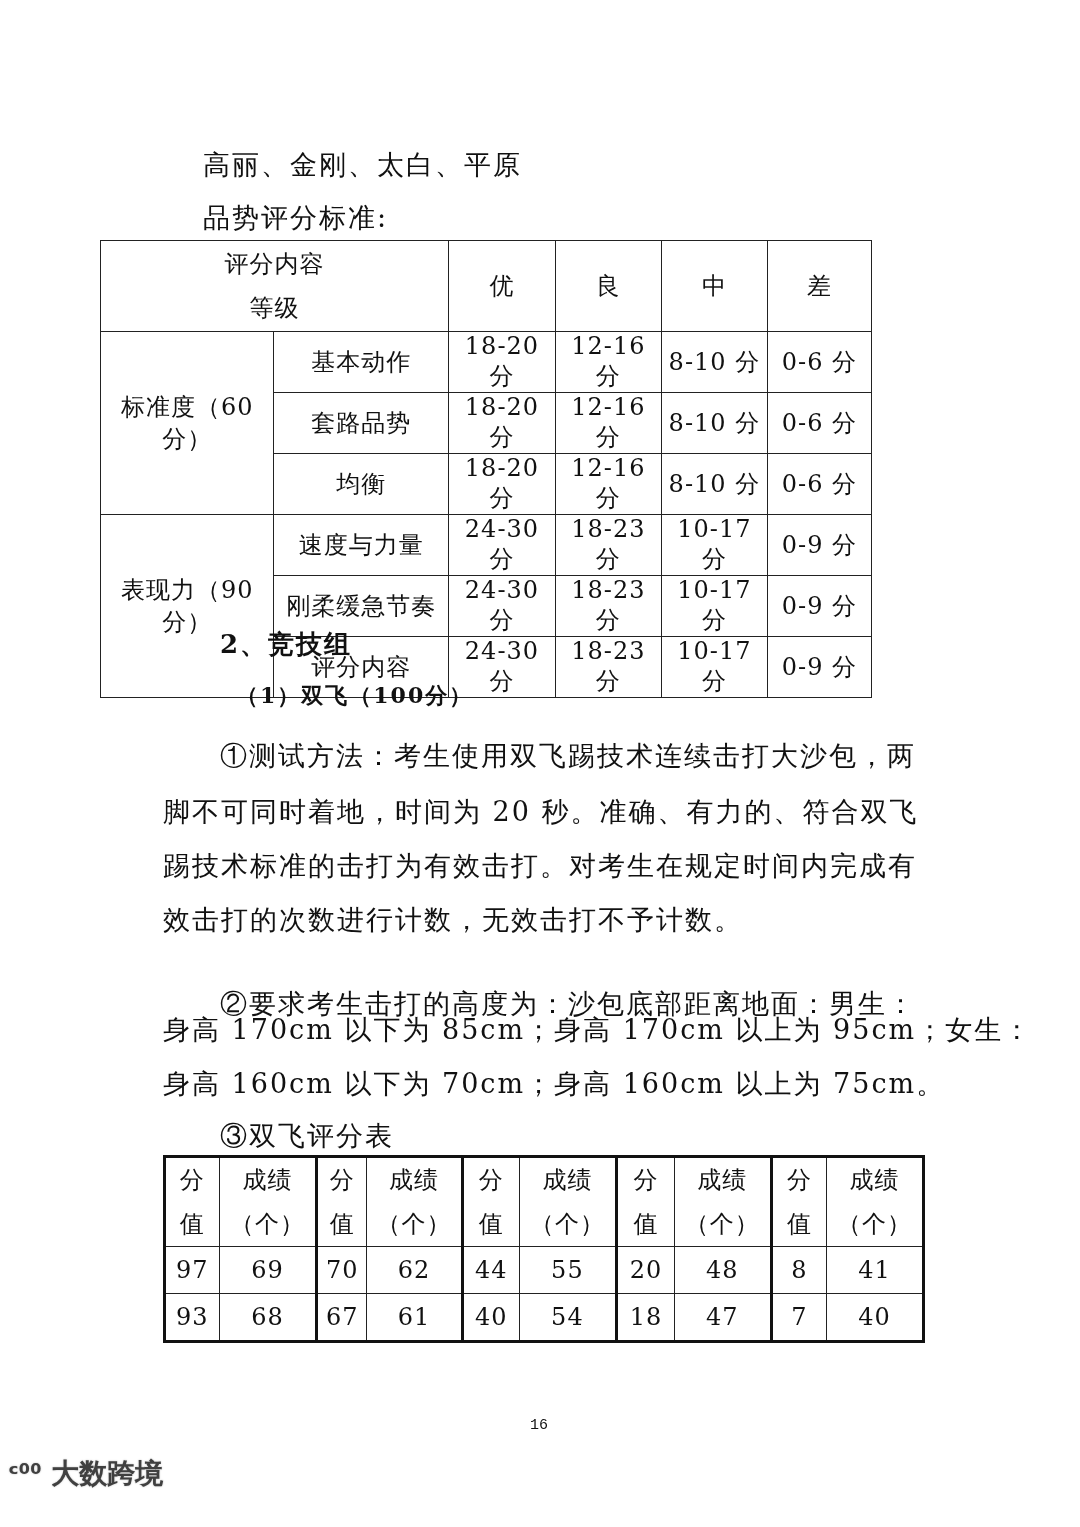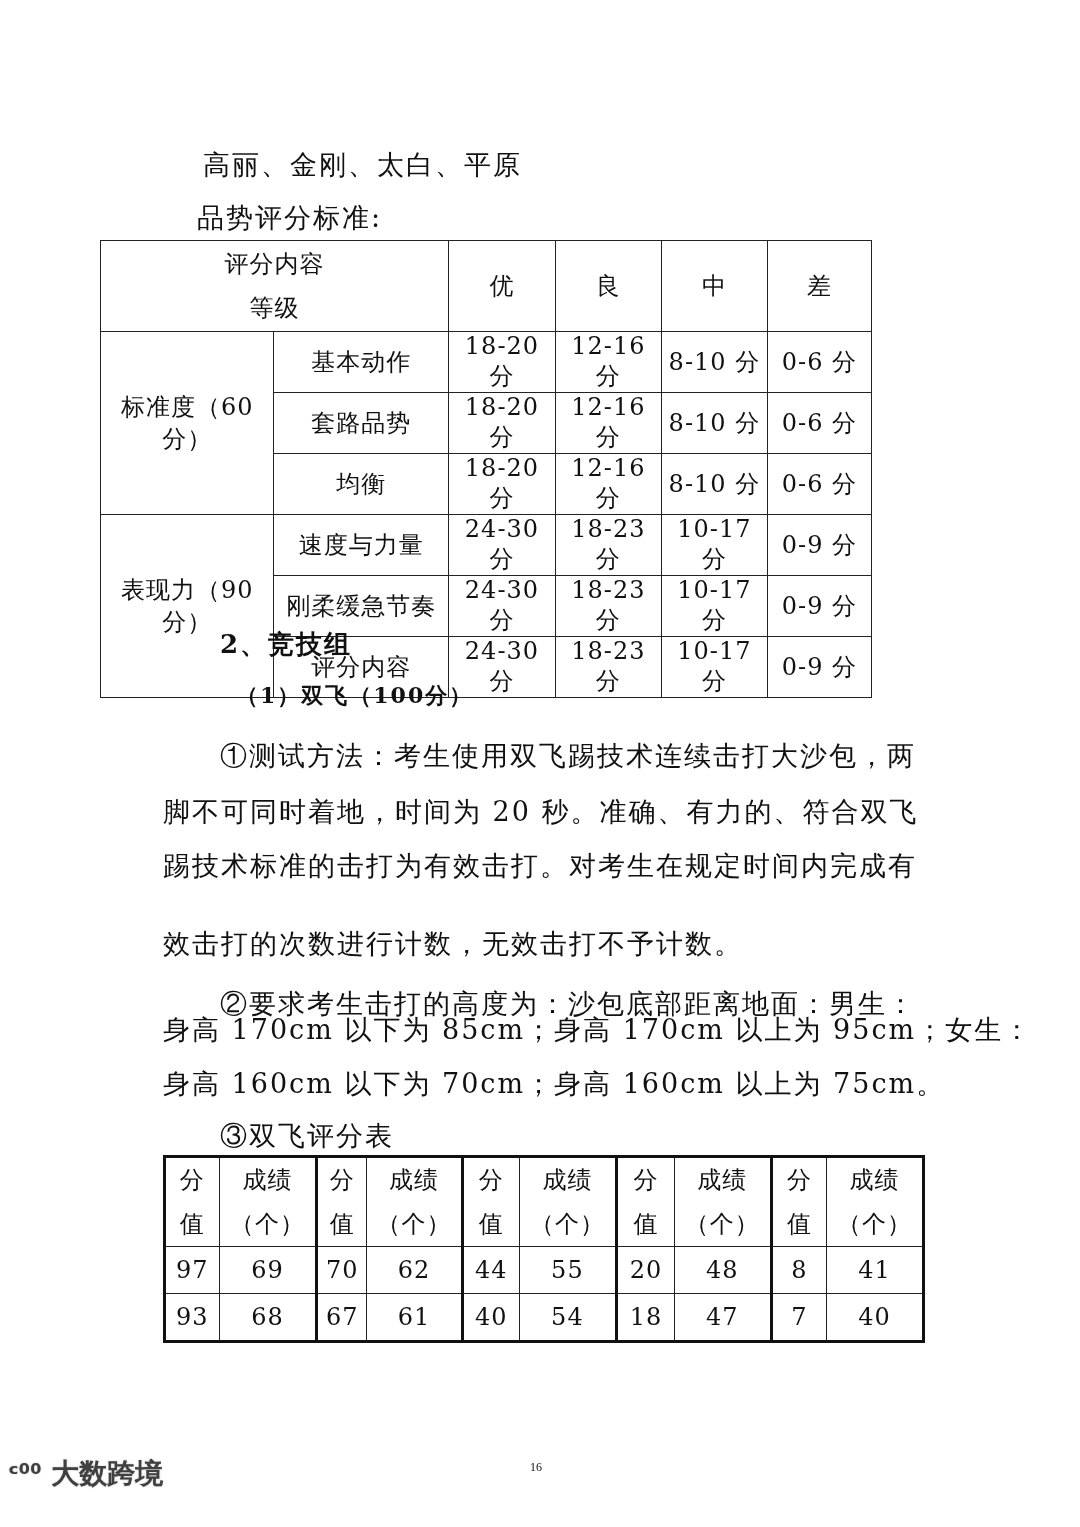--- a/index.html
+++ b/index.html
@@ -13,31 +13,31 @@
   #t1 { left: 100px; top: 240px; width: 772px; }
   #t1 td { height: 45px; }
   #t1 .hdr td { height: 90px; }
   #t2 { left: 163px; top: 1155px; width: 762px; border: 3px solid #111; }
   #t2 td { height: 46px; font-size: 24px; }
   #t2 .hdr td { height: 44px; }
   #t2 td.grp { border-right: 3px solid #111; }
   #t2 tr.hdr2 td { border-top: none; }
   #t2 tr.hdr1 td { border-bottom: none; }
   #t2 tr.hdr2 td { border-bottom: 1.5px solid #222; }
-  .pagenum { position: absolute; left: 530px; top: 1460px; font-size: 12px;
-             font-family: Liberation Serif, serif; }
+  .pagenum { position: absolute; left: 530px; top: 1417px; font-size: 15px;
+             font-family: Liberation Mono, monospace; }
   .watermark { position: absolute; left: 8px; top: 1455px; font-size: 28px;
                color: #404040; font-family: "DejaVu Sans", sans-serif; font-weight: bold;
                text-shadow: 0 0 2px #bbb; }
 </style>
 </head>
 <body>
 
 <div class="line" style="left:203px; top:147px;">高丽、金刚、太白、平原</div>
-<div class="line" style="left:197px; top:200px;text-align:center;">品势评分标准:</div>
+<div class="line" style="left:203px; top:200px;text-align:center;">品势评分标准:</div>
 
 <table id="t1">
   <colgroup>
     <col style="width:197px">
       <col style="width:205px">
     <col style="width:120px">
       <col style="width:119px">
       <col style="width:119px">
       <col style="width:120px">
   </colgroup>
@@ -98,21 +98,21 @@
   </tr>
 </tbody>
   </table>
 
 <div class="line bold" style="left:220px; top:627px; font-size:26px;">2、竞技组</div>
 <div class="line bold" style="left:236px; top:681px; font-size:22px;">（1）双飞（100分）</div>
 
 <div class="line" style="left:220px; top:738px;">①测试方法：考生使用双飞踢技术连续击打大沙包，两</div>
 <div class="line" style="left:163px; top:794px;">脚不可同时着地，时间为 20 秒。准确、有力的、符合双飞</div>
 <div class="line" style="left:163px; top:848px;">踢技术标准的击打为有效击打。对考生在规定时间内完成有</div>
-<div class="line" style="left:163px; top:902px;margin-top:24px;">效击打的次数进行计数，无效击打不予计数。</div>
+<div class="line" style="left:163px; top:902px;">效击打的次数进行计数，无效击打不予计数。</div>
 
 <div class="line" style="left:220px; top:958px;margin-top:28px;">②要求考生击打的高度为：沙包底部距离地面：男生：</div>
 <div class="line" style="left:163px; top:1012px;">身高 170cm 以下为 85cm；身高 170cm 以上为 95cm；女生：</div>
 <div class="line" style="left:163px; top:1066px;">身高 160cm 以下为 70cm；身高 160cm 以上为 75cm。</div>
 
 <div class="line" style="left:220px; top:1118px;">③双飞评分表</div>
 
 <table id="t2">
   <colgroup>
     <col style="width:55px">

